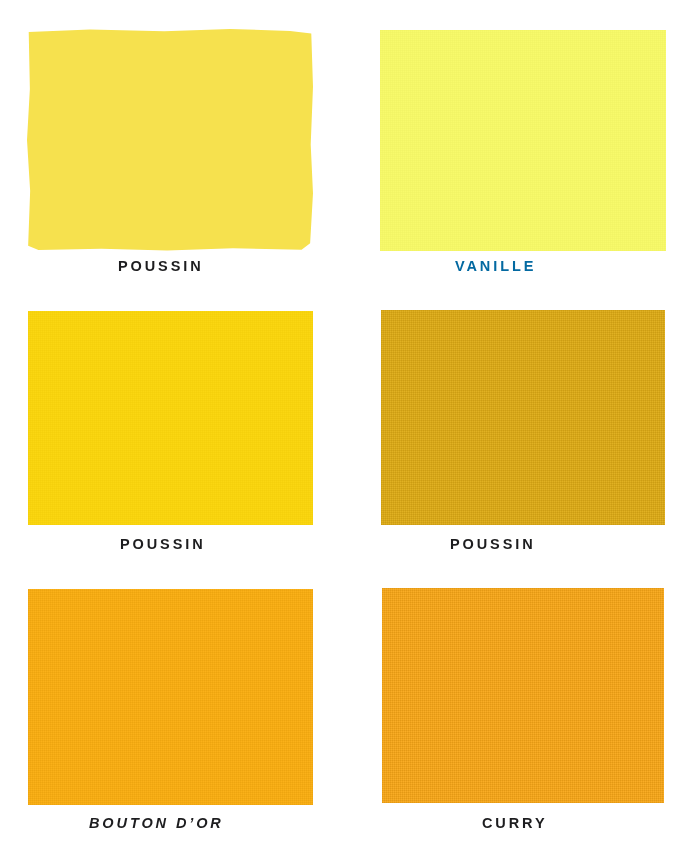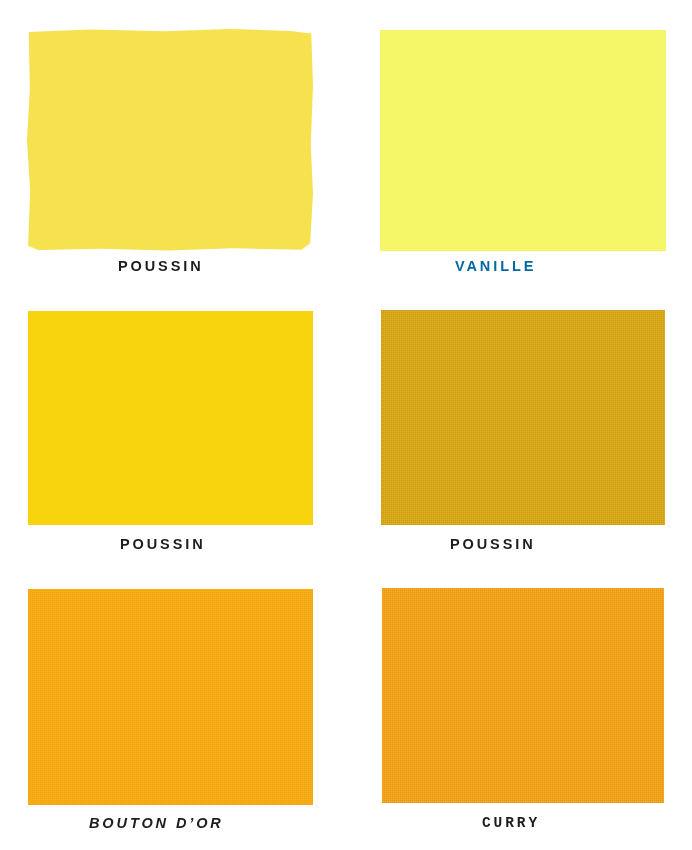--- a/index.html
+++ b/index.html
@@ -113,15 +113,15 @@
       <div class="texture"></div>
     </div>
   </div>
   <div class="swatch-label" style="left: 89px; top: 816px; color: rgb(29, 29, 31); font-style: italic;">BOUTON D’OR</div>
 
   <div class="swatch-cell" style="left:382px; top:588px; width:282px; height:215px;">
     <div class="color-block" style="background:#F9A716;">
       <div class="texture strong"></div>
     </div>
   </div>
-  <div class="swatch-label" style="left: 482px; top: 816px; color: rgb(29, 29, 31); font-family: Liberation Mono, monospace;">CURRY</div>
+  <div class="swatch-label" style="left: 482px; top: 816px; color: rgb(29, 29, 31);">CURRY</div>
 
 </div>
 
 </body></html>

